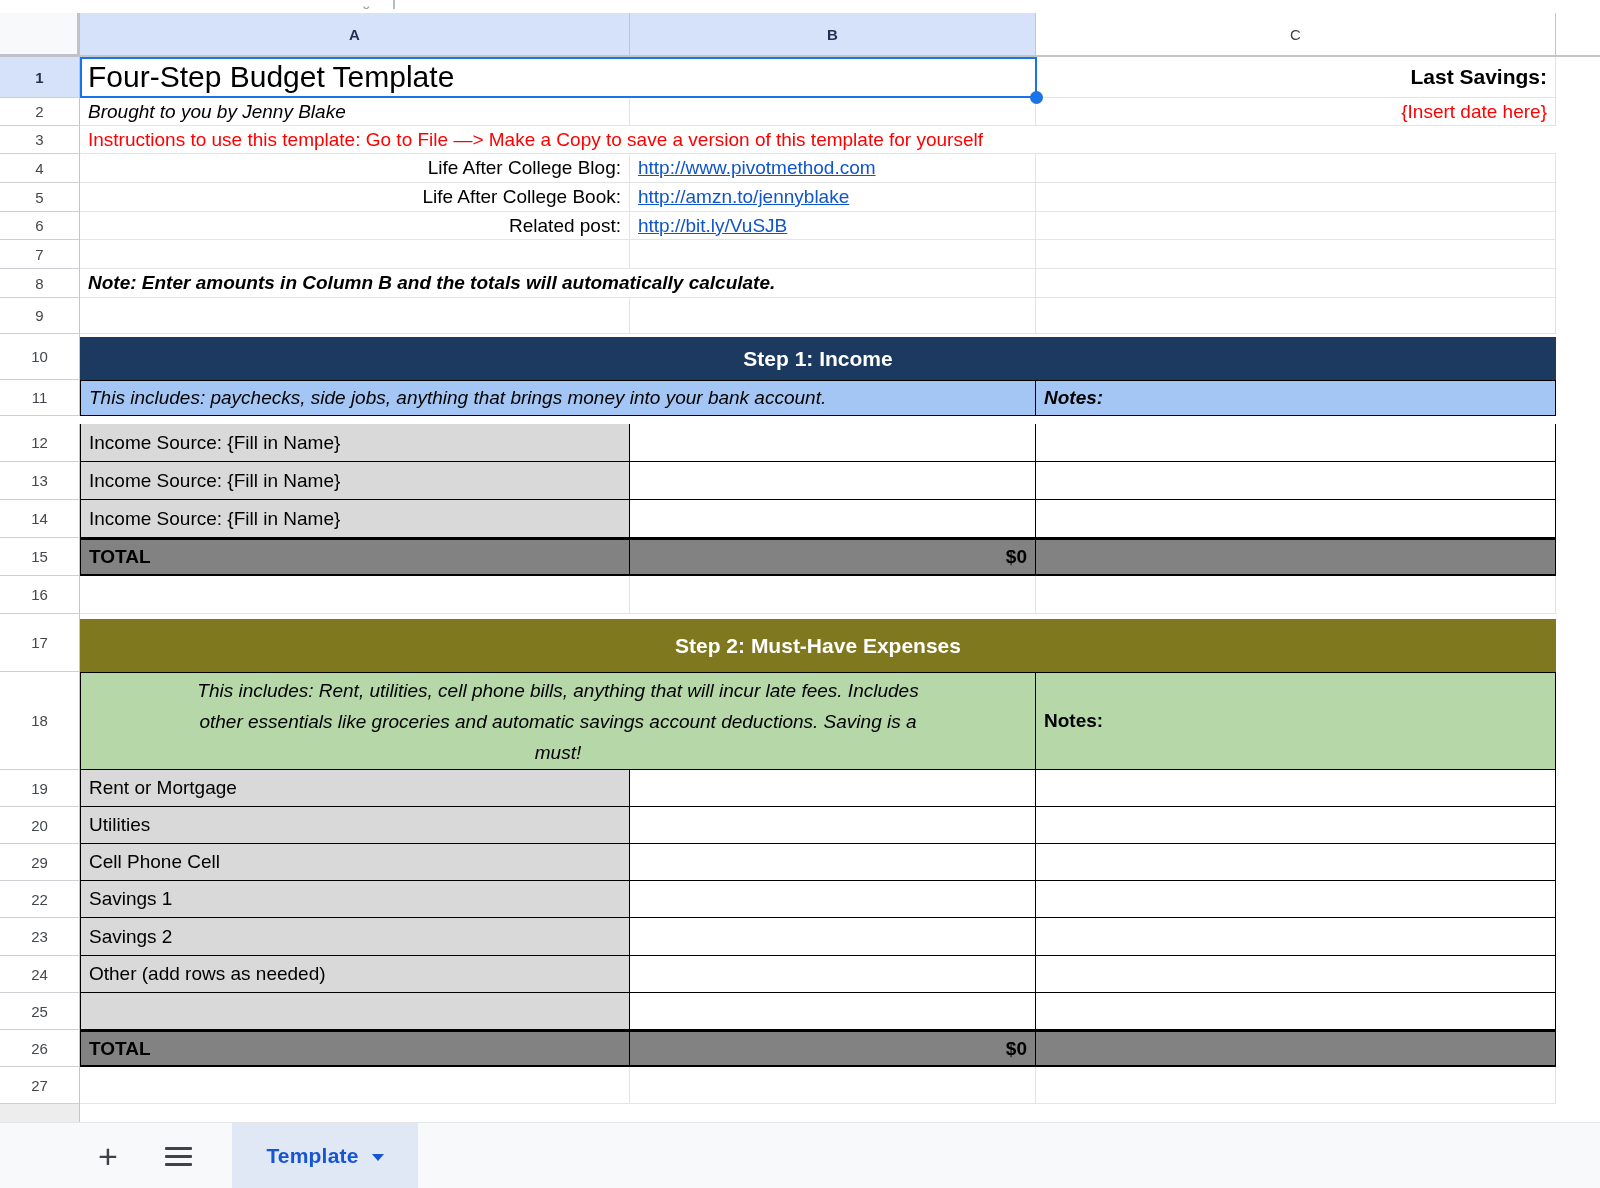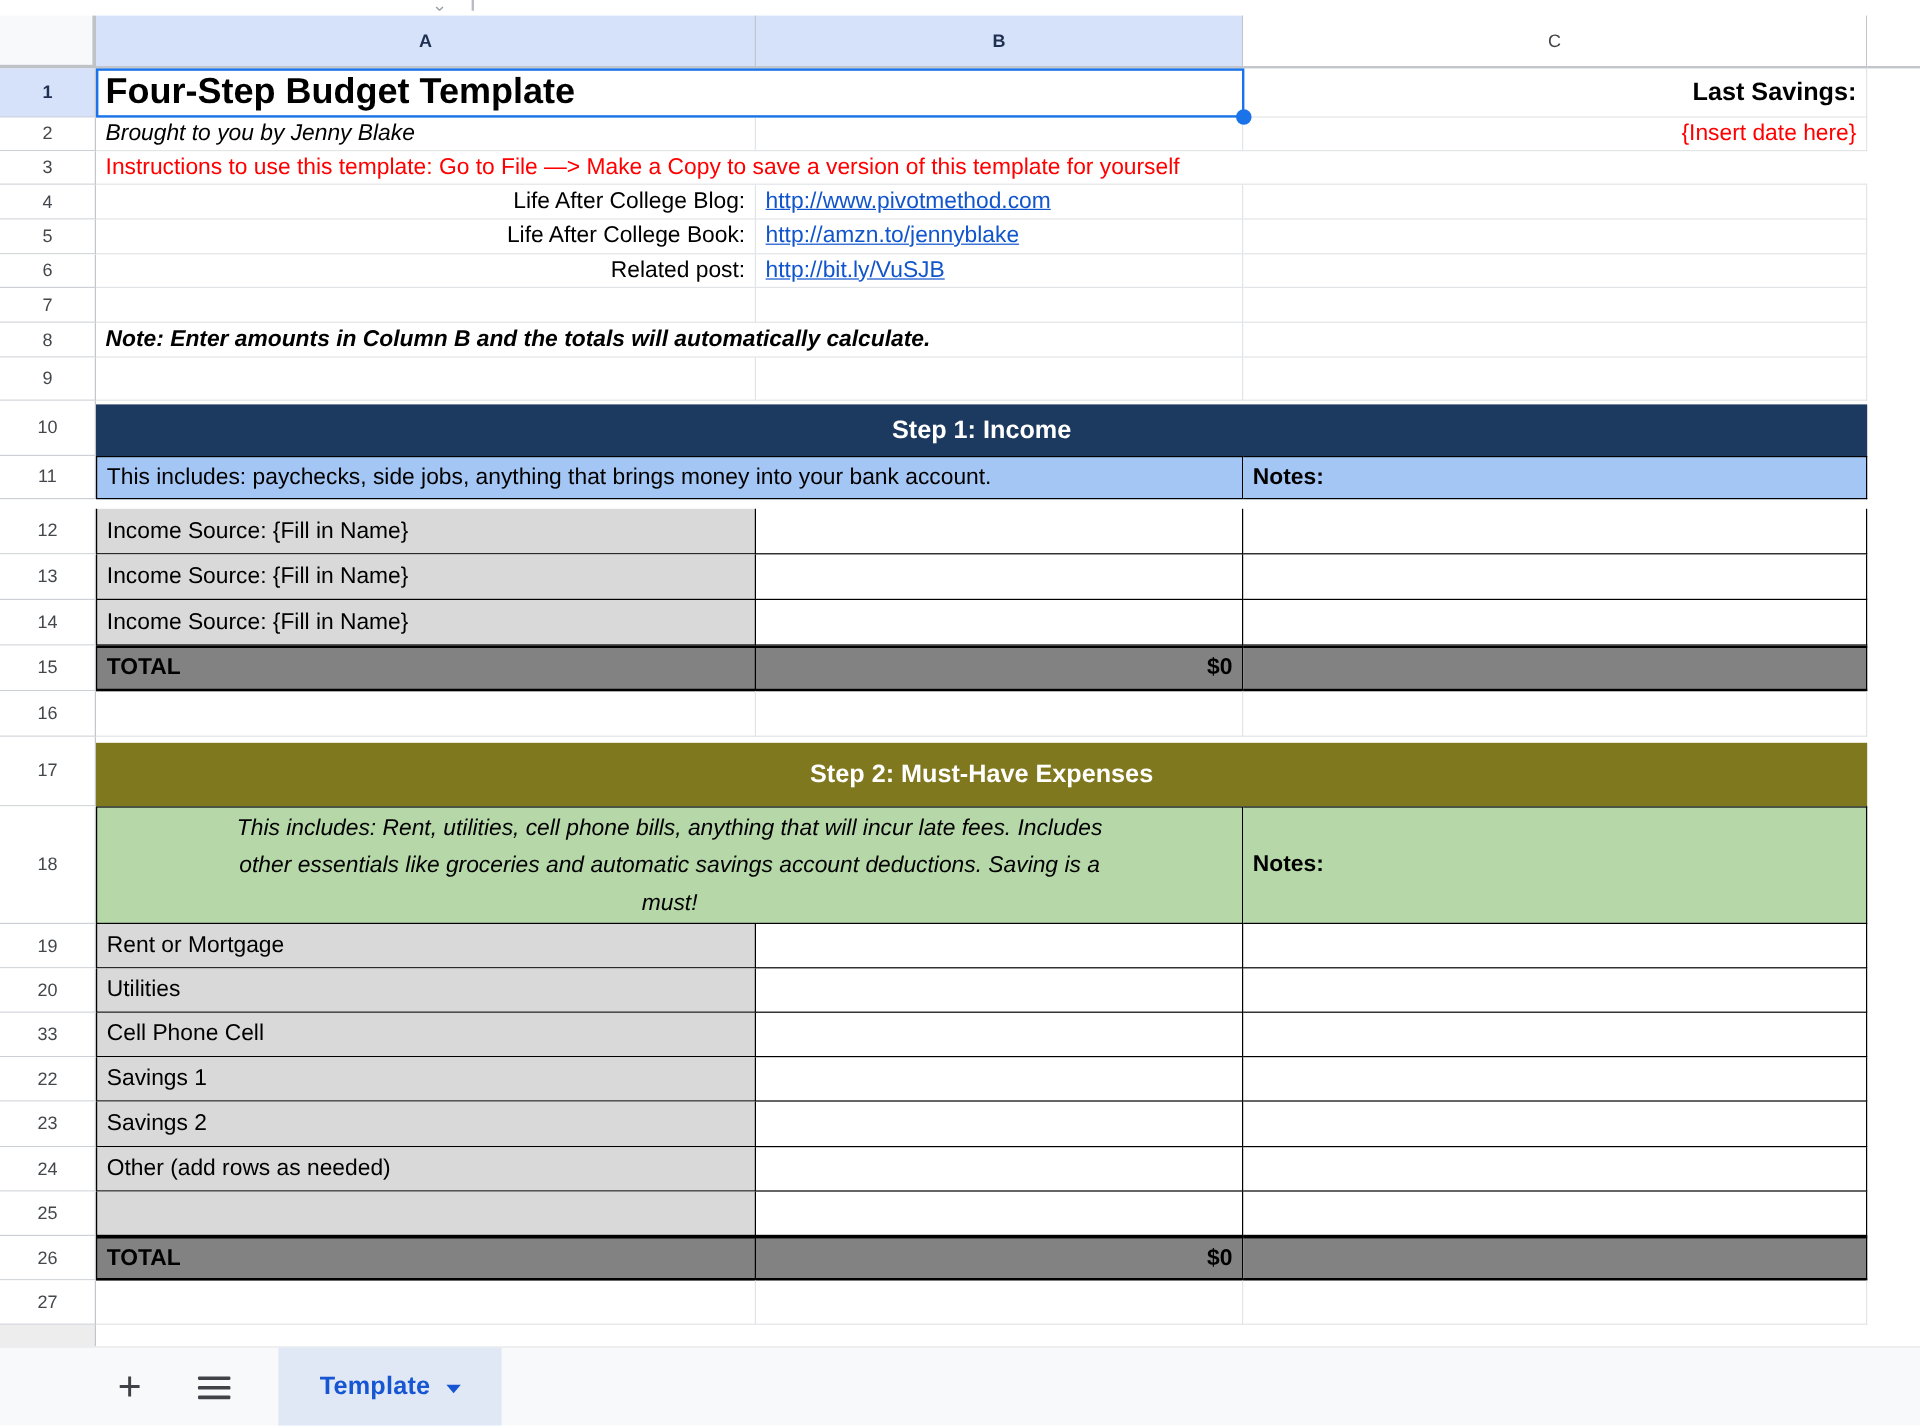--- a/index.html
+++ b/index.html
@@ -37,30 +37,30 @@
   .br-l{border-right:1px solid var(--grid)}
   .br-k{border-right:1px solid #000}
   .bl-k{border-left:1px solid #000}
   .bb-k{border-bottom:1px solid #000}
   .bt-k{border-top:1px solid #000}
   .bt-k2{border-top:2px solid #000}
   .bb-k2{border-bottom:2px solid #000}
   .nb{border-bottom:none}
 
   
-  .t-title{font-size:30px;font-weight:bold}
+  .t-title{font-size:30px;font-weight:normal}
   .t-big-bold{font-size:21px;font-weight:bold}
   .t-italic{font-style:italic}
   .t-bold{font-weight:bold}
   .t-red{color:var(--red)}
   .t-link{color:var(--link);text-decoration:underline;cursor:pointer}
   .banner{position:absolute;left:80px;width:1476px;background:var(--navy);color:#fff;font-weight:bold;font-size:21px;
           display:flex;align-items:center;justify-content:center}
   .banner.olive{background:var(--olive)}
-  .band{background:var(--lightblue);}
+  .band{background:var(--lightblue);font-style:italic}
   .bandg{background:var(--lightgreen)}
   .label-cell{background:var(--labelgray);font-weight:normal}
   .total-cell{background:var(--totalgray);font-weight:bold}
   .desc-lines{display:flex;flex-direction:column;justify-content:center;line-height:31px}
 
   
   .sel-box{position:absolute;left:80px;top:57px;width:957px;height:41px;border:2px solid var(--sel);pointer-events:none}
   .sel-dot{position:absolute;left:1030px;top:91px;width:13px;height:13px;border-radius:50%;background:var(--sel)}
 
   
@@ -239,21 +239,21 @@
     <div class="cell colD nb"></div>
   </div>
   <div class="row" style="top:807px;height:37px">
     <div class="rh">20</div>
     <div class="cell colA label-cell bl-k bb-k br-k">Utilities</div>
     <div class="cell colB bb-k br-k"></div>
     <div class="cell colC bb-k br-k"></div>
     <div class="cell colD nb"></div>
   </div>
   <div class="row" style="top:844px;height:37px">
-    <div class="rh">33</div>
+    <div class="rh">29</div>
     <div class="cell colA label-cell bl-k bb-k br-k">Cell Phone Cell</div>
     <div class="cell colB bb-k br-k"></div>
     <div class="cell colC bb-k br-k"></div>
     <div class="cell colD nb"></div>
   </div>
   <div class="row" style="top:881px;height:37px">
     <div class="rh">22</div>
     <div class="cell colA label-cell bl-k bb-k br-k">Savings 1</div>
     <div class="cell colB bb-k br-k"></div>
     <div class="cell colC bb-k br-k"></div>

